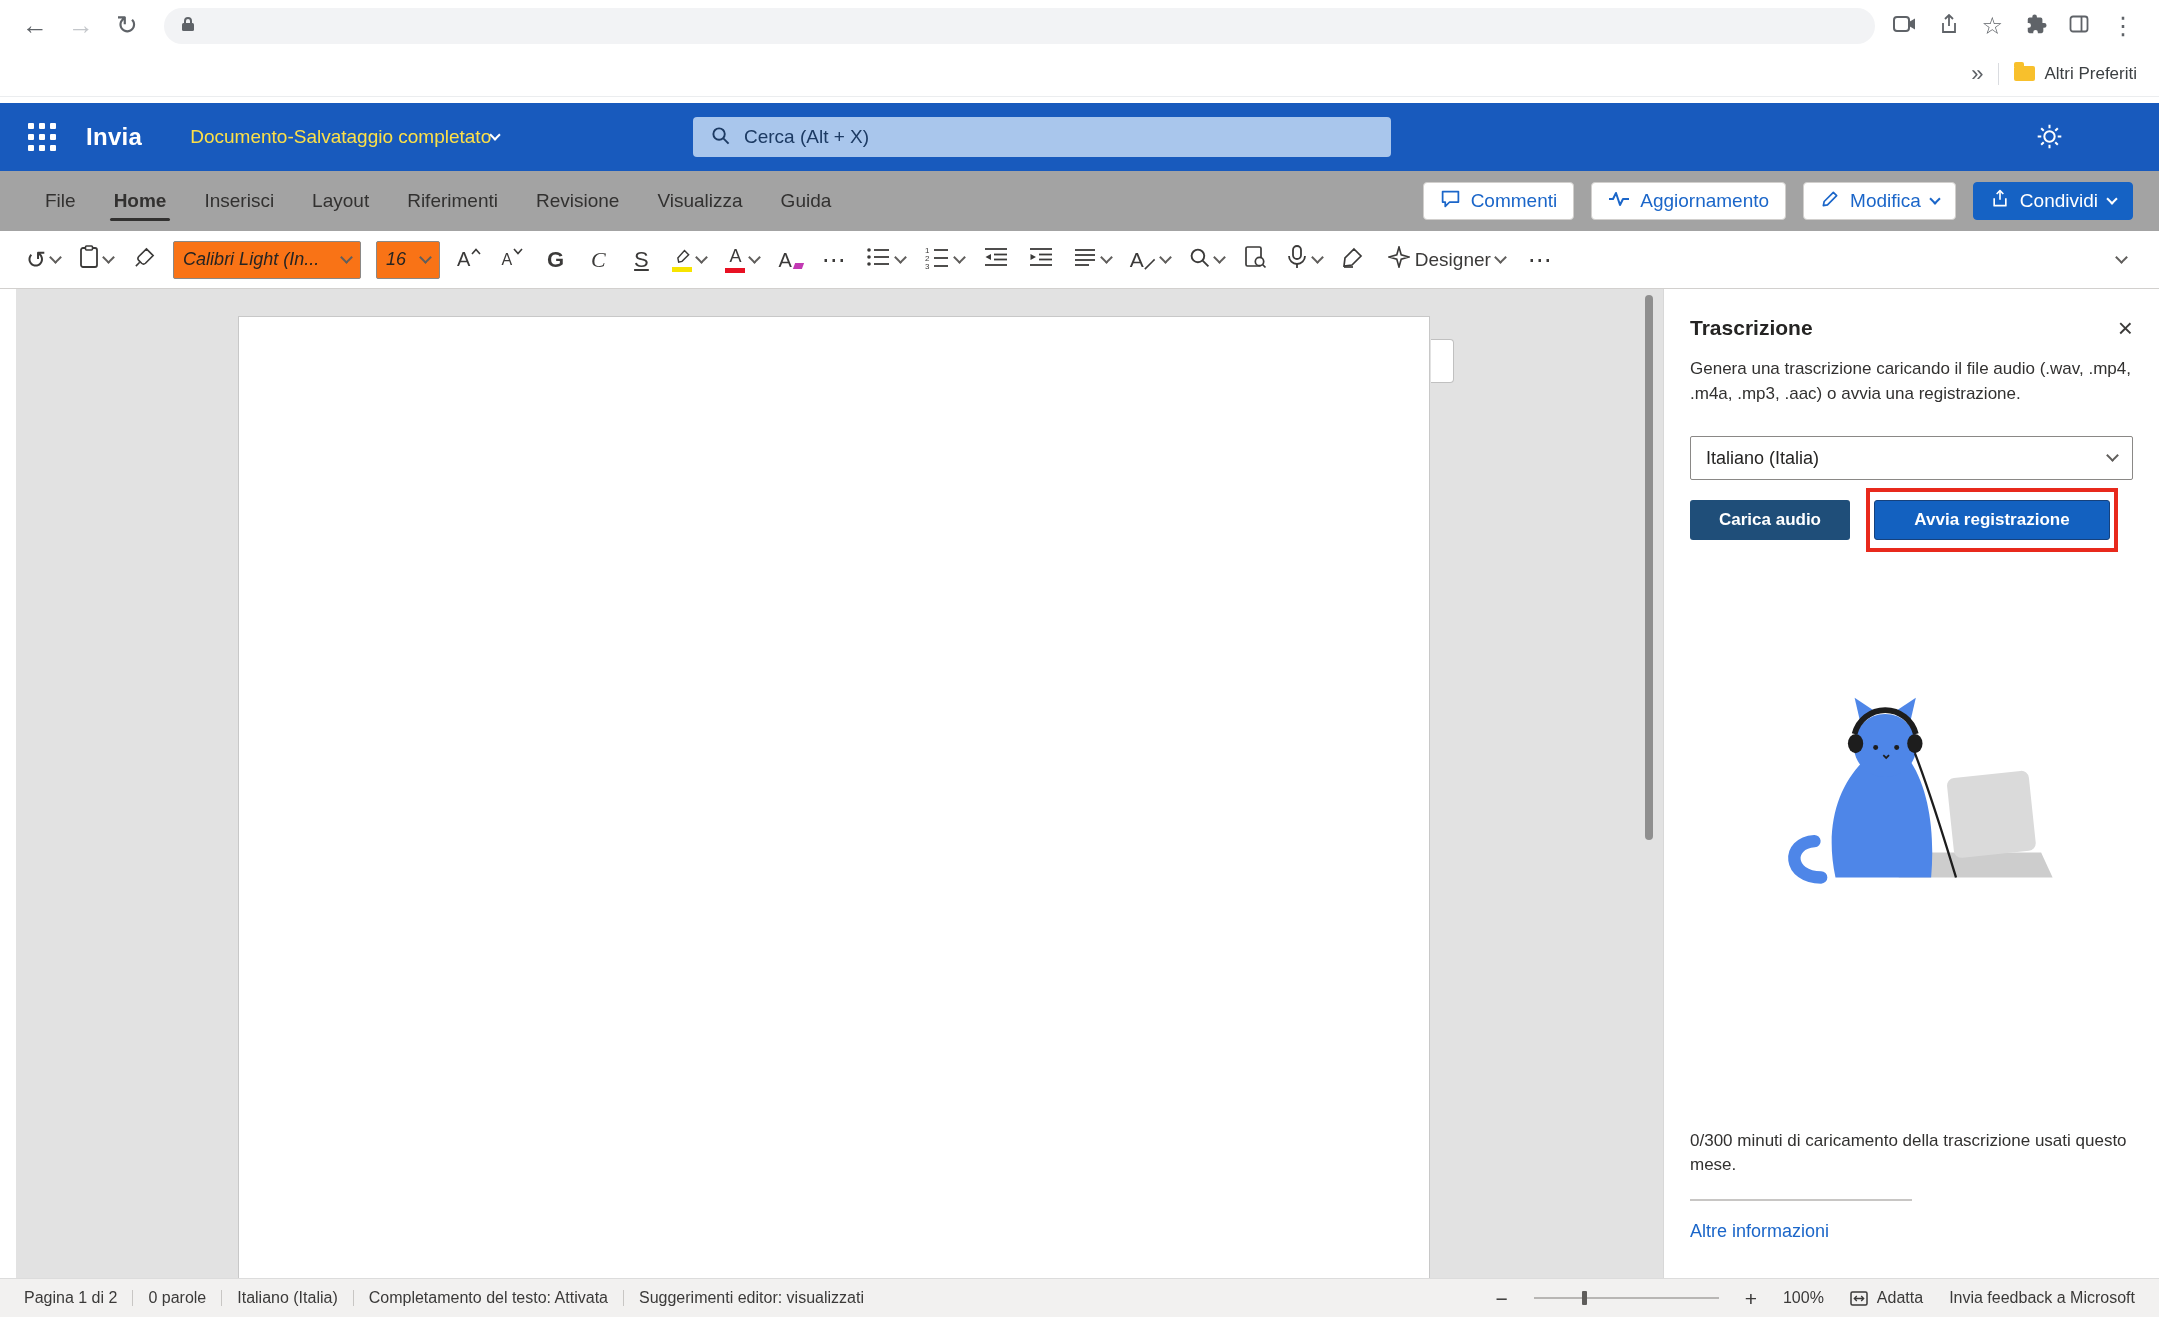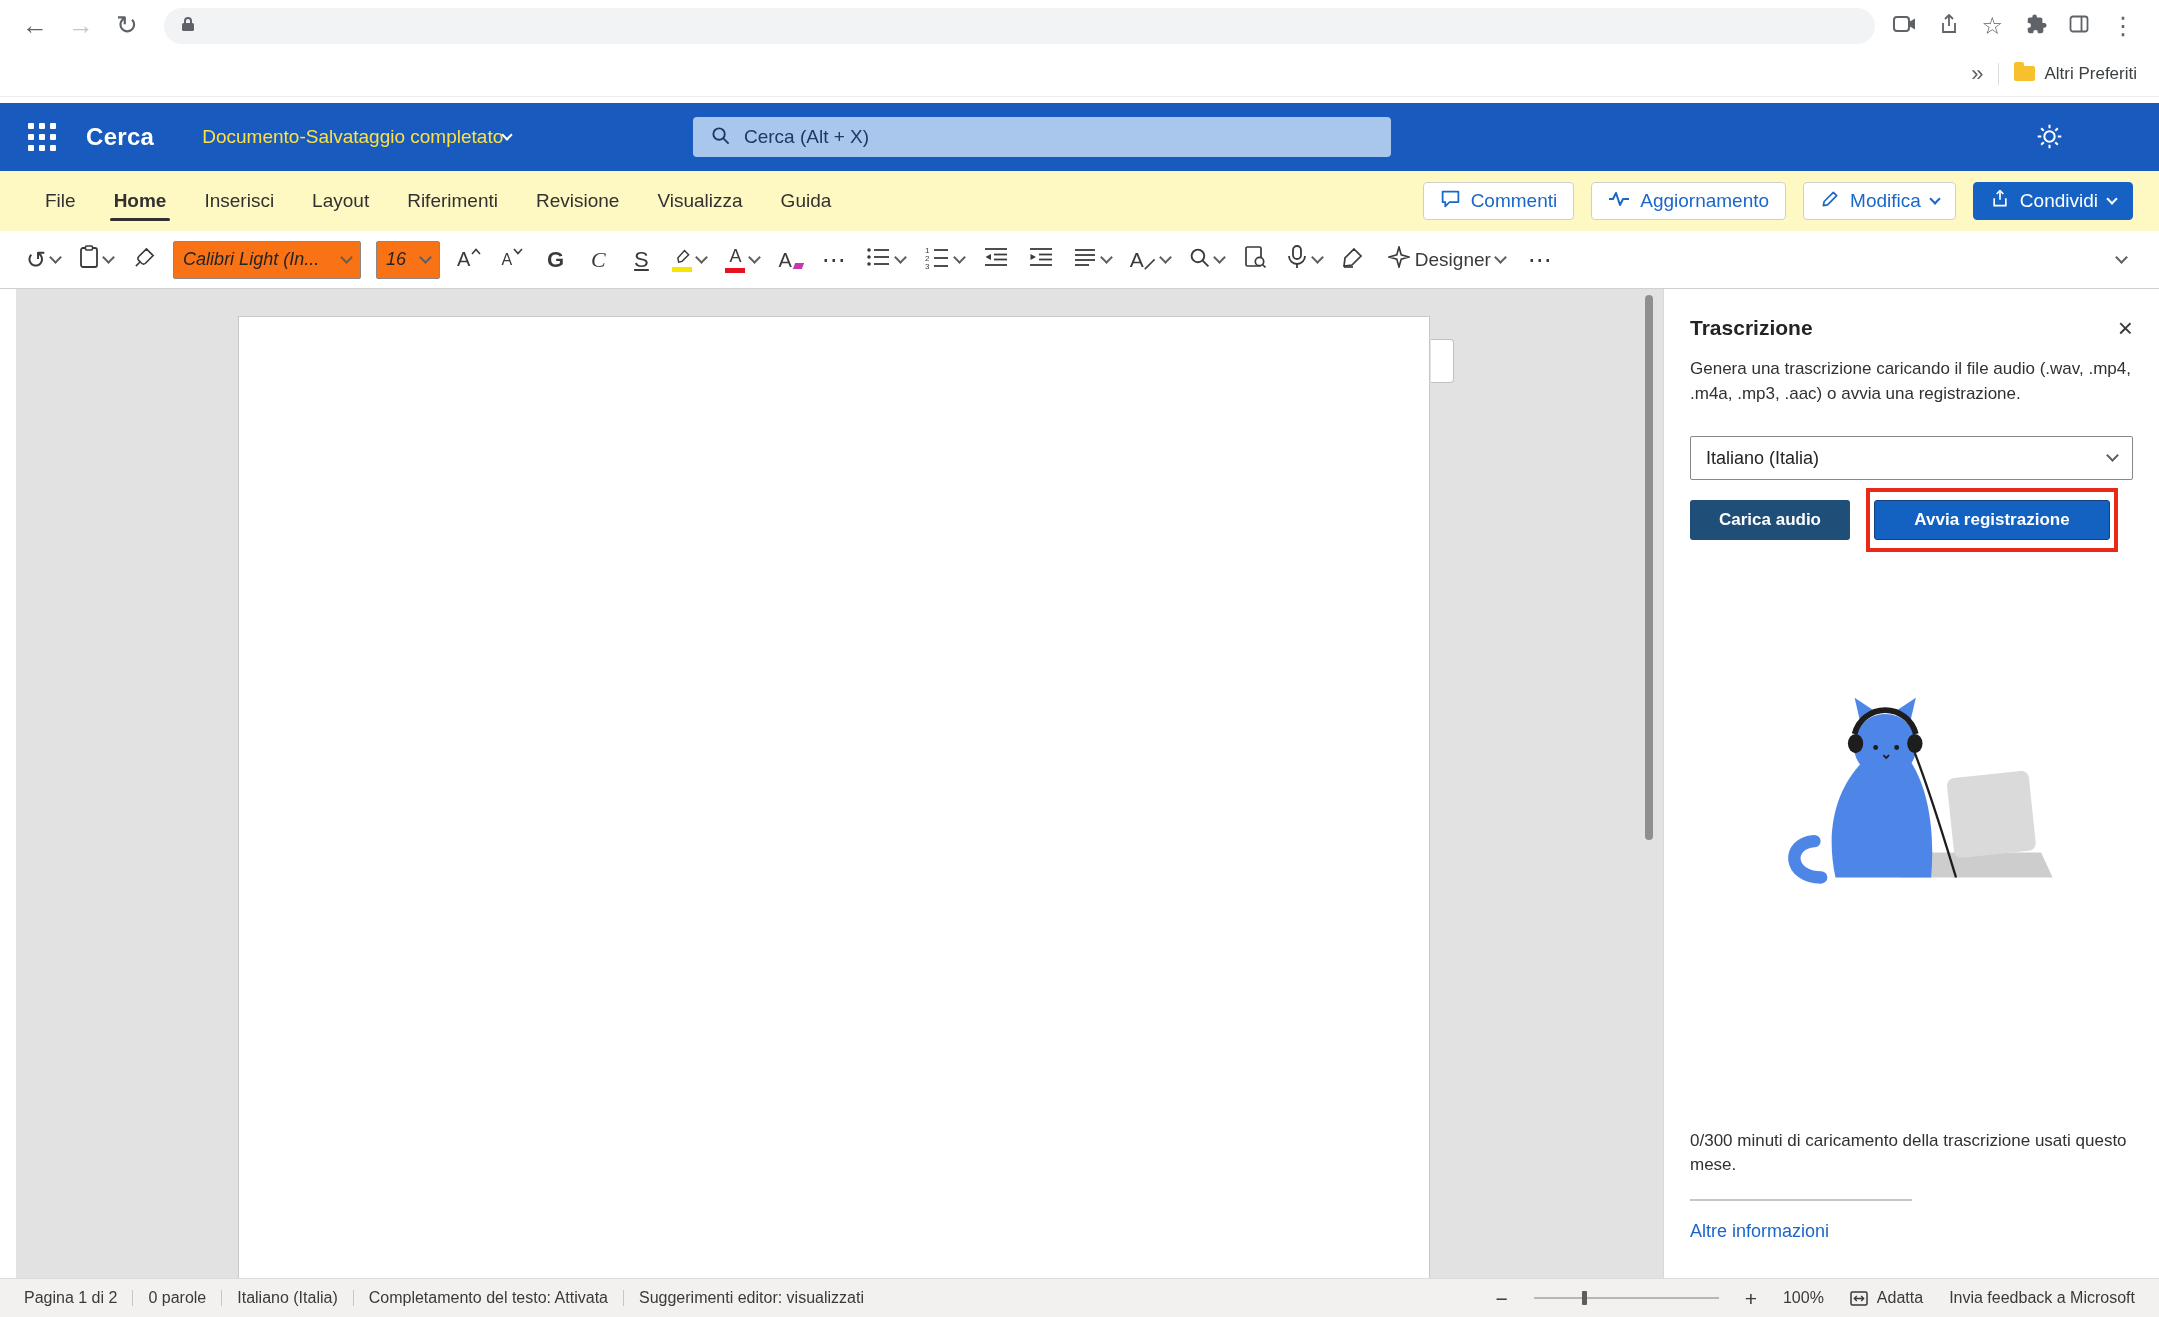--- a/index.html
+++ b/index.html
@@ -31,21 +31,21 @@
   .doc-title-group { display:flex; align-items:center; color:#fde047; font-size:19px; cursor:pointer; }
   .chev { width:9px; height:9px; border-right:2px solid #605e5c; border-bottom:2px solid #605e5c; transform:rotate(45deg); display:inline-block; margin-top:-5px; }
   .chev.white { border-color:#fff; width:8px; height:8px; }
   .chev.blue { border-color:#1b66c9; width:8px; height:8px; }
   .header-search { position:absolute; left:693px; top:14px; width:698px; height:40px; background:#a9c6ec; border-radius:4px; display:flex; align-items:center; padding:0 18px; gap:14px; }
   .header-search input { background:transparent; border:none; outline:none; font-size:19px; color:#1c3a63; width:100%; font-family:inherit; }
   .header-search input::placeholder { color:#1c3a63; opacity:1; }
   .gear-btn { position:absolute; right:96px; top:20px; background:none; border:none; }
 
   
-  .ribbon-tabs { height:60px; display:flex; align-items:center; padding:0 26px; background:#fef9c3; }
+  .ribbon-tabs { height:60px; display:flex; align-items:center; padding:0 26px; background:#a3a3a3; }
   .tabs { display:flex; align-items:center; }
   .tab { font-size:19px; color:#323130; padding:12px 19px; position:relative; cursor:pointer; white-space:nowrap; }
   .tab.active { font-weight:700; }
   .tab.active::after { content:""; position:absolute; left:15px; right:15px; bottom:3px; height:3px; background:#323130; border-radius:2px; }
   .ribbon-actions { margin-left:auto; display:flex; align-items:center; gap:17px; }
   .action-btn { height:38px; display:flex; align-items:center; gap:10px; padding:0 16px; border:1px solid #d1cfcd; border-radius:4px; font-size:19px; color:#1b66c9; background:#fff; white-space:nowrap; }
   .action-btn.primary { background:#1562c4; border-color:#1562c4; color:#fff; }
 
   
   .ribbon-toolbar { height:58px; display:flex; align-items:center; padding:0 20px; background:#fff; border-bottom:1px solid #d2d0ce; gap:7px; }
@@ -163,21 +163,21 @@
       <span></span>
         <span></span>
         <span></span>
         <span></span>
         <span></span>
         <span></span>
         <span></span>
         <span></span>
         <span></span>
     </div>
-    <div class="word-logo">Cerca</div>
+    <div class="word-logo">Invia</div>
     <div class="doc-title-group">
       <span>Documento</span>
       <span>-</span>
       <span>Salvataggio completato</span>
       <span class="chev white"></span>
     </div>
     <div class="header-search">
       <span>
         <svg width="19" height="19" viewBox="0 0 20 20" fill="none" stroke="#1c3a63" stroke-width="2">
             <circle cx="8.5" cy="8.5" r="6"></circle>

